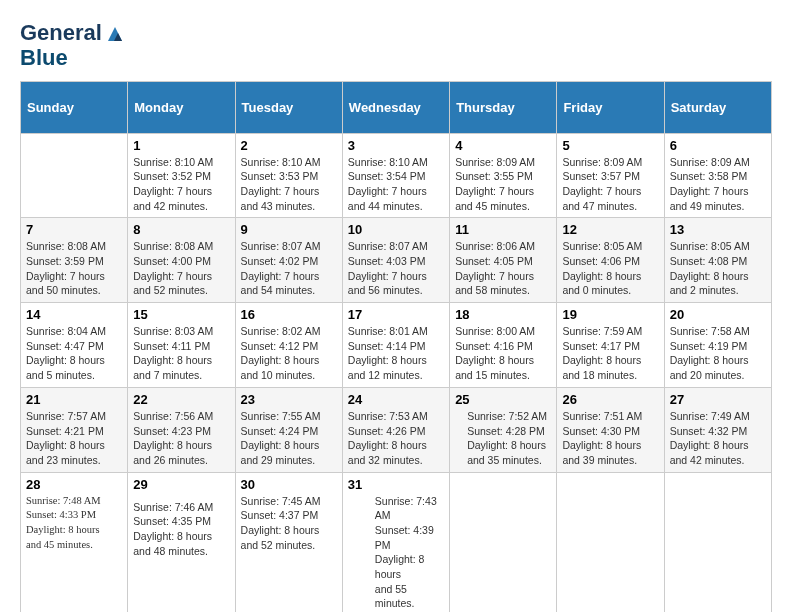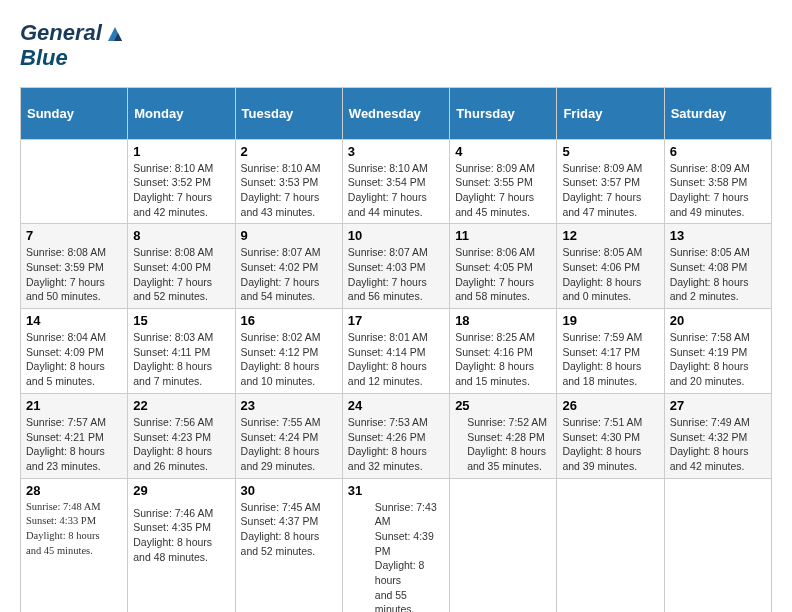--- a/index.html
+++ b/index.html
@@ -7,22 +7,21 @@
       font-family: Arial, sans-serif;
       background: #fff;
       width: 792px;
       min-height: 612px;
       padding: 20px;
     }
     .header {
       display: flex;
       justify-content: space-between;
       align-items: flex-end;
-      margin-bottom: 16px;
-      font-style: italic;
+      margin-bottom: 10px;
     }
     .logo {
       display: flex;
       align-items: center;
     }
     .title-block {
       text-align: right;
     }
     .month-title {
       font-size: 36px;
@@ -205,21 +204,21 @@
           <div class="day-info" style="white-space: pre-line;">Sunrise: 8:05 AM
 Sunset: 4:08 PM
 Daylight: 8 hours
 and 2 minutes.</div>
         </td>
       </tr>
       <tr>
         <td>
           <span class="day-num">14</span>
           <div class="day-info" style="white-space: pre-line;">Sunrise: 8:04 AM
-Sunset: 4:09 PM
+Sunset: 4:47 PM
 Daylight: 8 hours
 and 5 minutes.</div>
         </td>
         <td>
           <span class="day-num">15</span>
           <div class="day-info" style="white-space: pre-line;">Sunrise: 8:03 AM
 Sunset: 4:11 PM
 Daylight: 8 hours
 and 7 minutes.</div>
         </td>
@@ -232,21 +231,21 @@
         </td>
         <td>
           <span class="day-num">17</span>
           <div class="day-info" style="white-space: pre-line;">Sunrise: 8:01 AM
 Sunset: 4:14 PM
 Daylight: 8 hours
 and 12 minutes.</div>
         </td>
         <td>
           <span class="day-num">18</span>
-          <div class="day-info" style="white-space: pre-line;">Sunrise: 8:25 AM
+          <div class="day-info" style="white-space: pre-line;">Sunrise: 8:00 AM
 Sunset: 4:16 PM
 Daylight: 8 hours
 and 15 minutes.</div>
         </td>
         <td>
           <span class="day-num">19</span>
           <div class="day-info" style="white-space: pre-line;">Sunrise: 7:59 AM
 Sunset: 4:17 PM
 Daylight: 8 hours
 and 18 minutes.</div>

